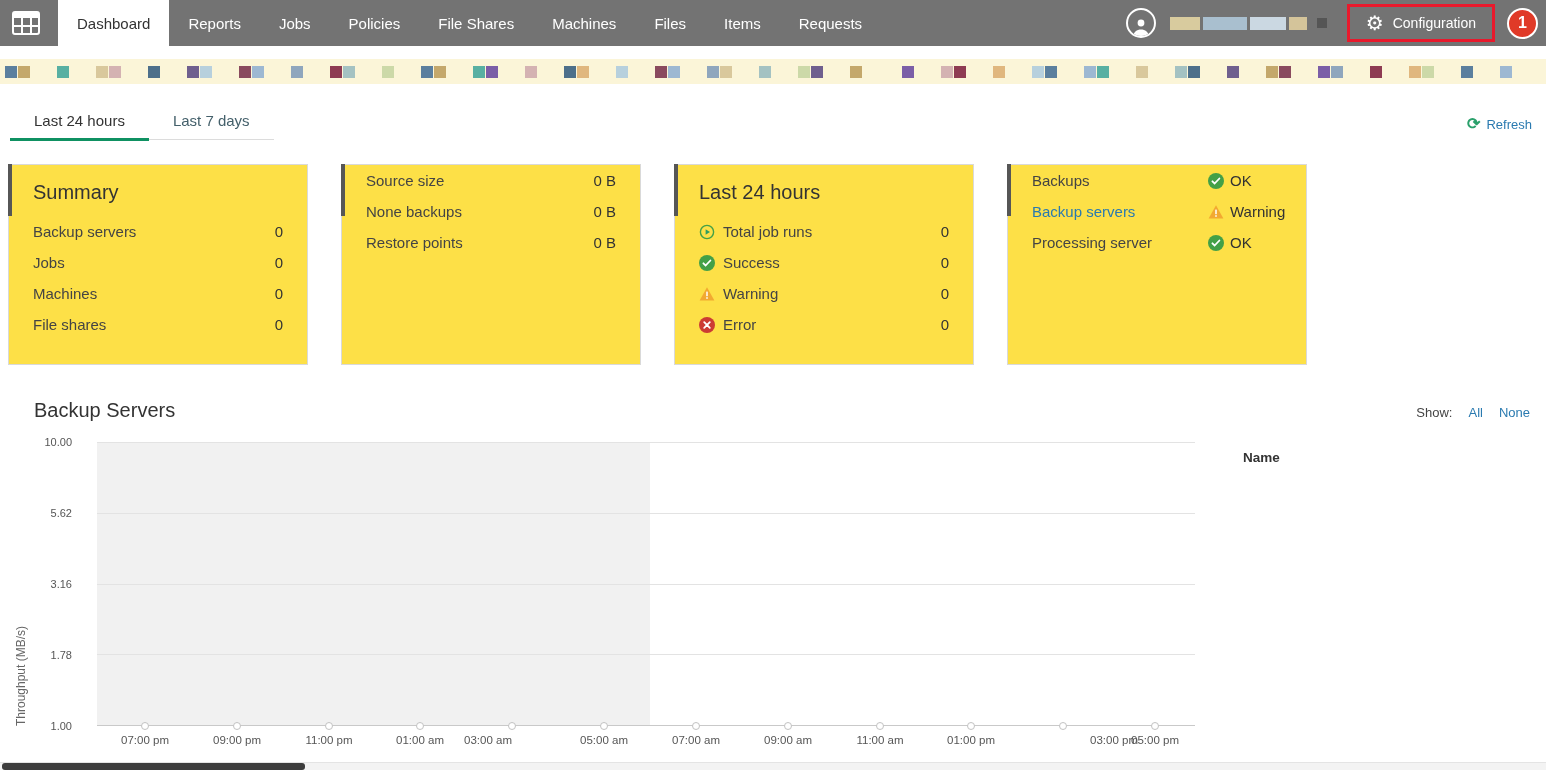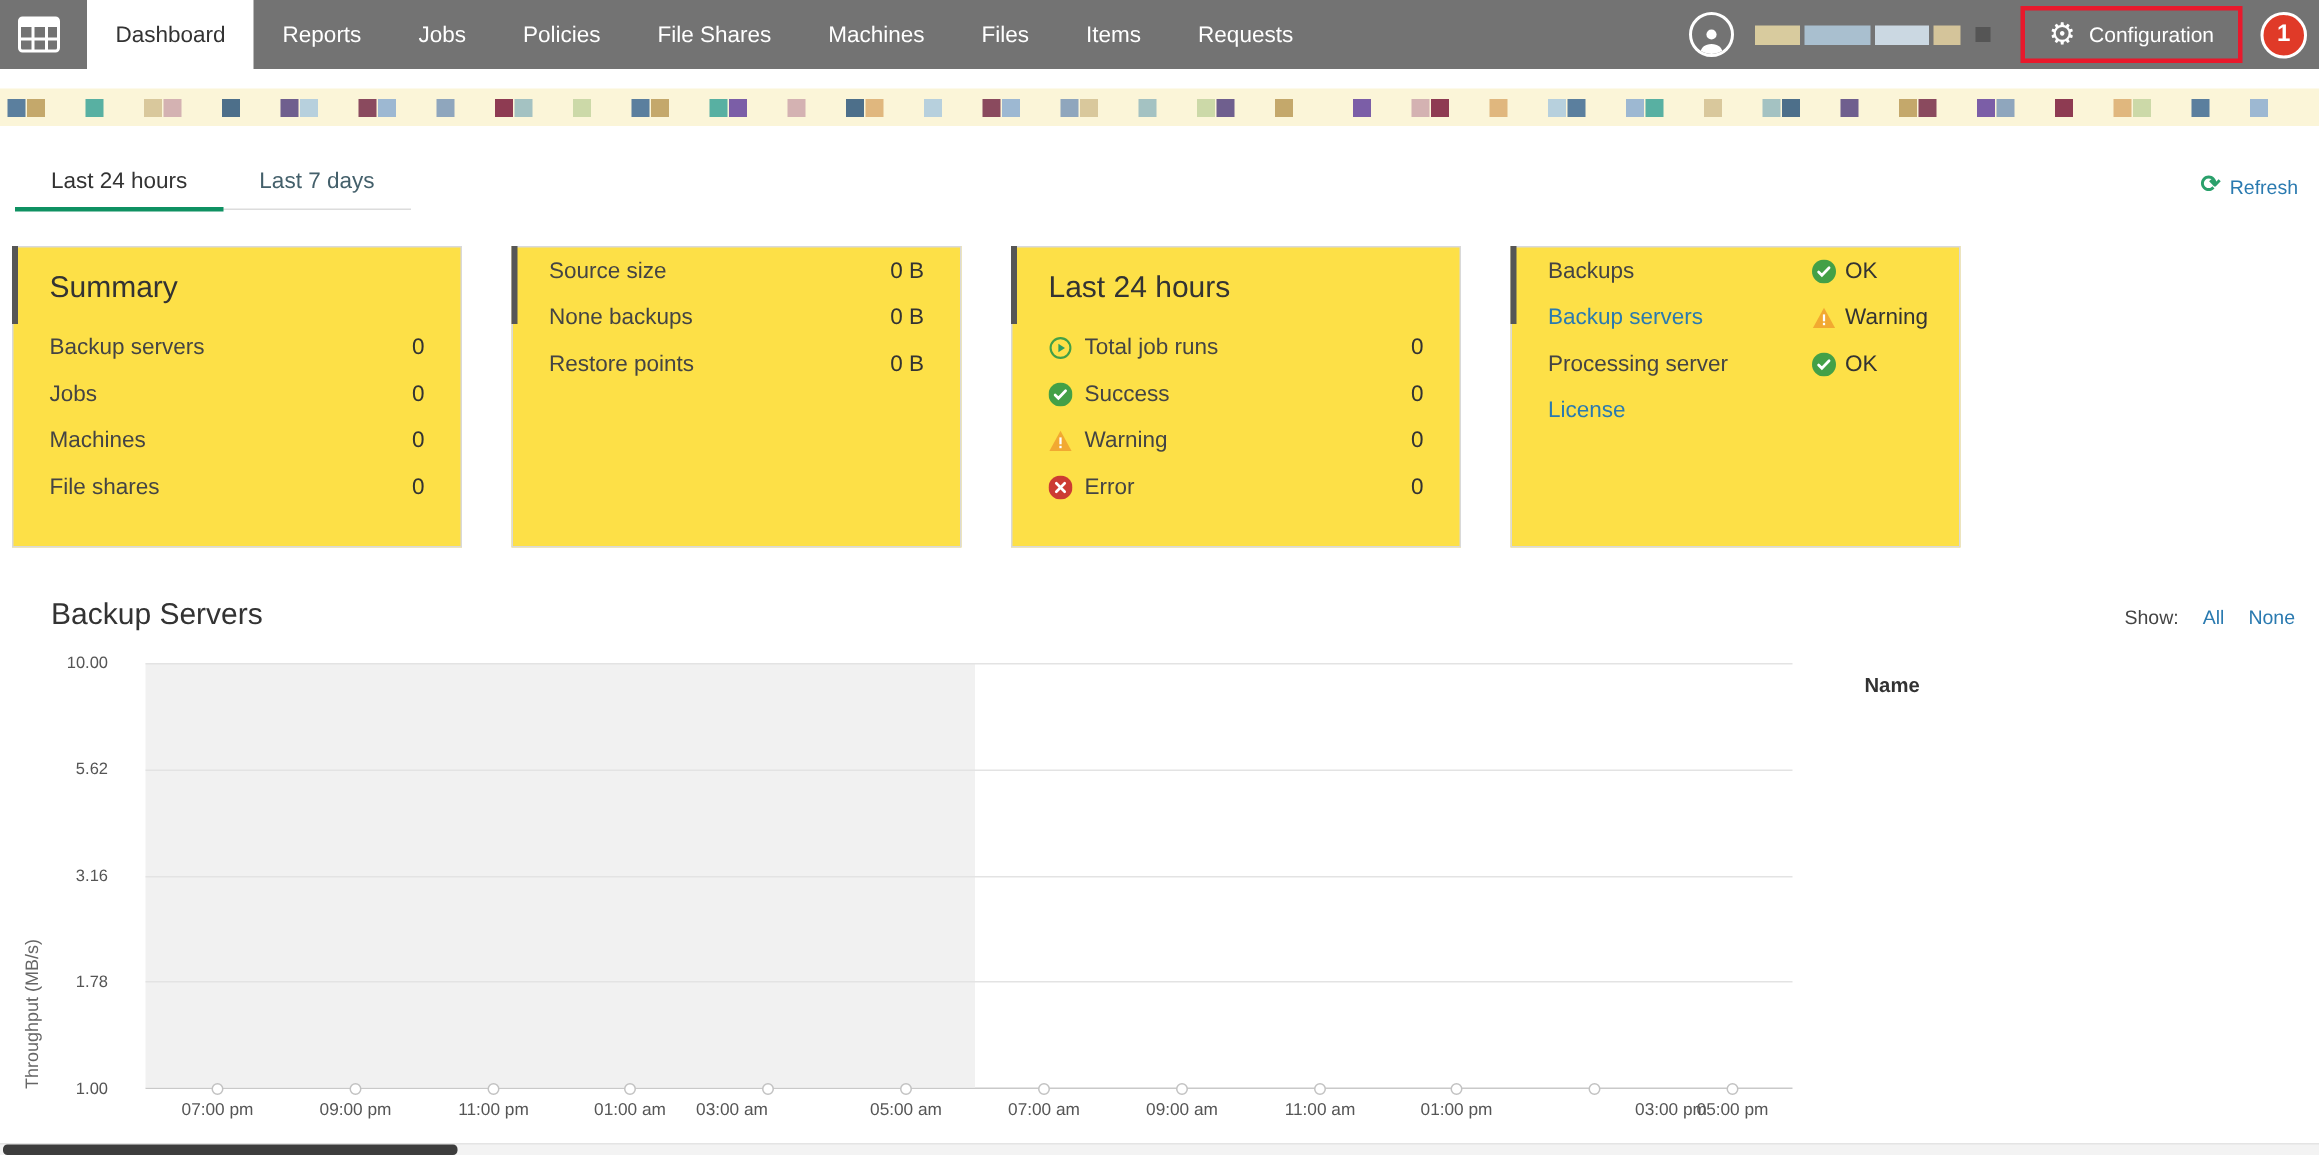--- a/index.html
+++ b/index.html
@@ -380,24 +380,20 @@
       <span class="status-col">
         <span class="ic">
           <svg width="16" height="16" viewBox="0 0 16 16">
             <circle cx="8" cy="8" r="8" fill="#43a047"></circle>
             <path d="M4.4 8.3 l2.2 2.2 4.8 -5" stroke="#fff" stroke-width="1.8" fill="none" stroke-linecap="round"></path>
           </svg>
         </span>
         <span>OK</span>
       </span>
     </div>
-    <div class="crow">
-      <a class="lbl link">License</a>
-      <span class="status-col"></span>
-    </div>
   </div>
 </div>
 
 <div class="section-header">
   <div class="section-title">Backup Servers</div>
   <div class="show-controls">
     <span>Show:</span>
     <a class="link">All</a>
     <a class="link">None</a>
   </div>

